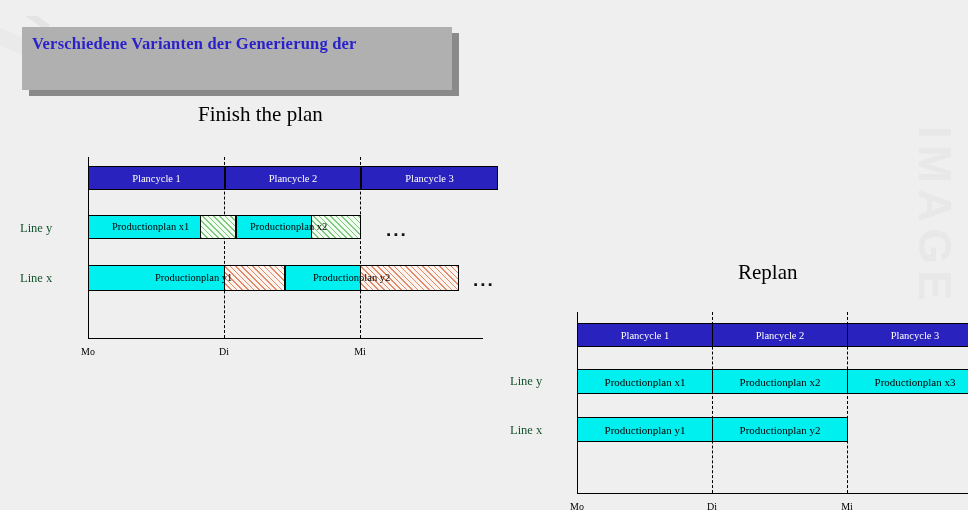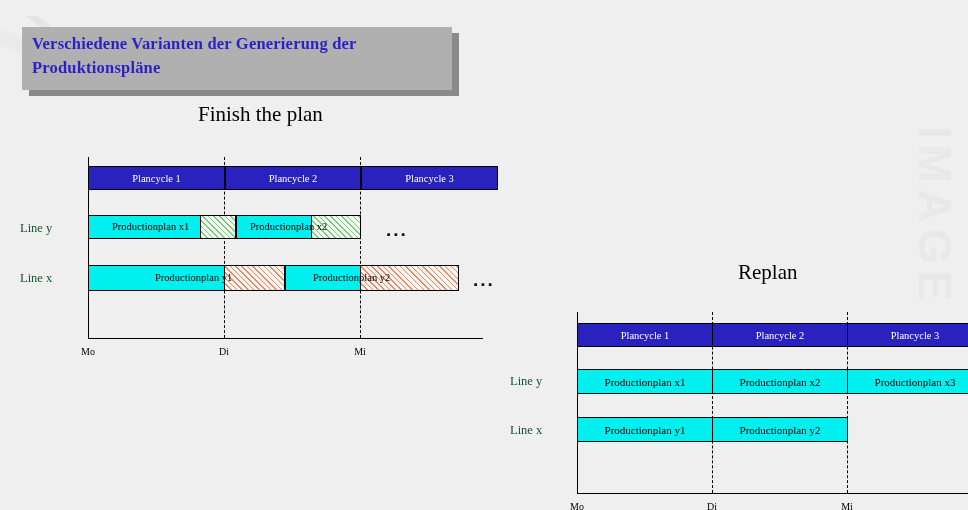--- a/index.html
+++ b/index.html
@@ -107,21 +107,20 @@
     <div class="arc" style="left:-300px;top:-80px;width:470px;height:600px;border-width:14px;border-left-color:#e9e9e9;border-top-color:#e9e9e9;transform:rotate(-12deg);"></div>
     <div class="arc" style="left:-270px;top:-40px;width:430px;height:580px;border-width:7px;border-left-color:#e4e4e4;border-top-color:#e4e4e4;transform:rotate(-12deg);"></div>
     <div class="arc" style="left:-250px;top:0px;width:400px;height:560px;border-width:16px;border-left-color:#eaeaea;border-top-color:#eaeaea;transform:rotate(-10deg);"></div>
     <div class="watermark">IMAGE</div>
   </div>
 
   <div class="title-shadow"></div>
   <div class="title-box"></div>
   <div class="title-text">
     <div>Verschiedene Varianten der Generierung der</div>
-    <div>Produktionspläne</div>
   </div>
 
   <div class="section" style="left:0;top:0;width:540px;height:360px;">
 
     <div class="sec-title" style="left:198px;top:86px;">Finish the plan</div>
 
     <div class="axis-v" style="left:88px;top:141px;height:181px;"></div>
     <div class="axis-h" style="left:88px;top:322px;width:395px;"></div>
 
     <div class="tickline" style="left:224px;top:141px;height:181px;"></div>

